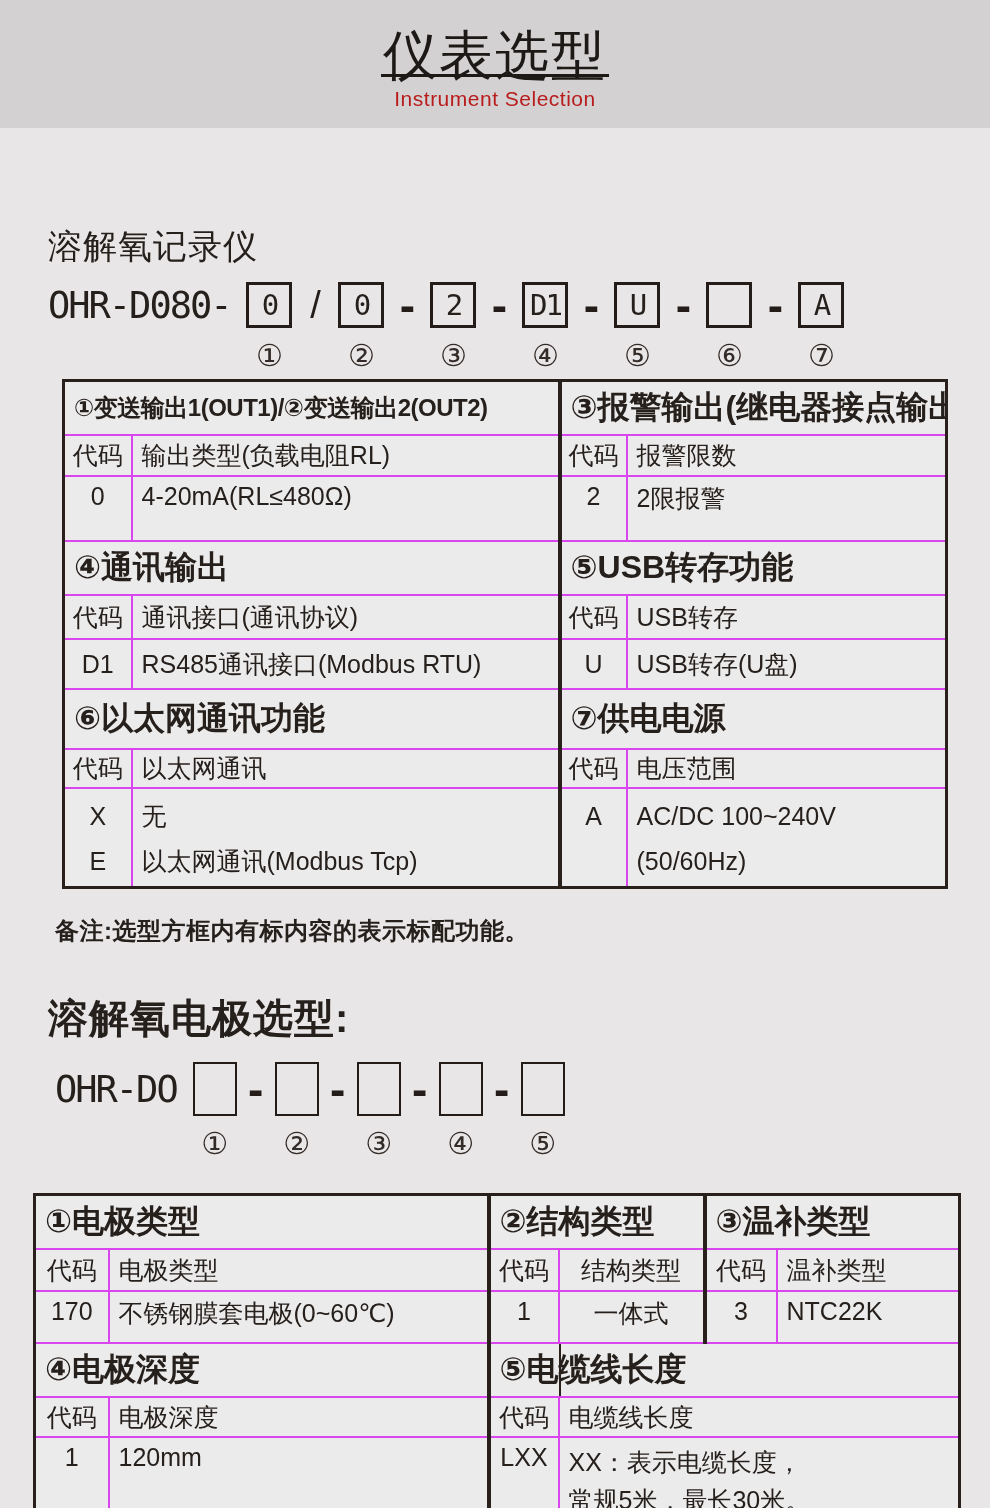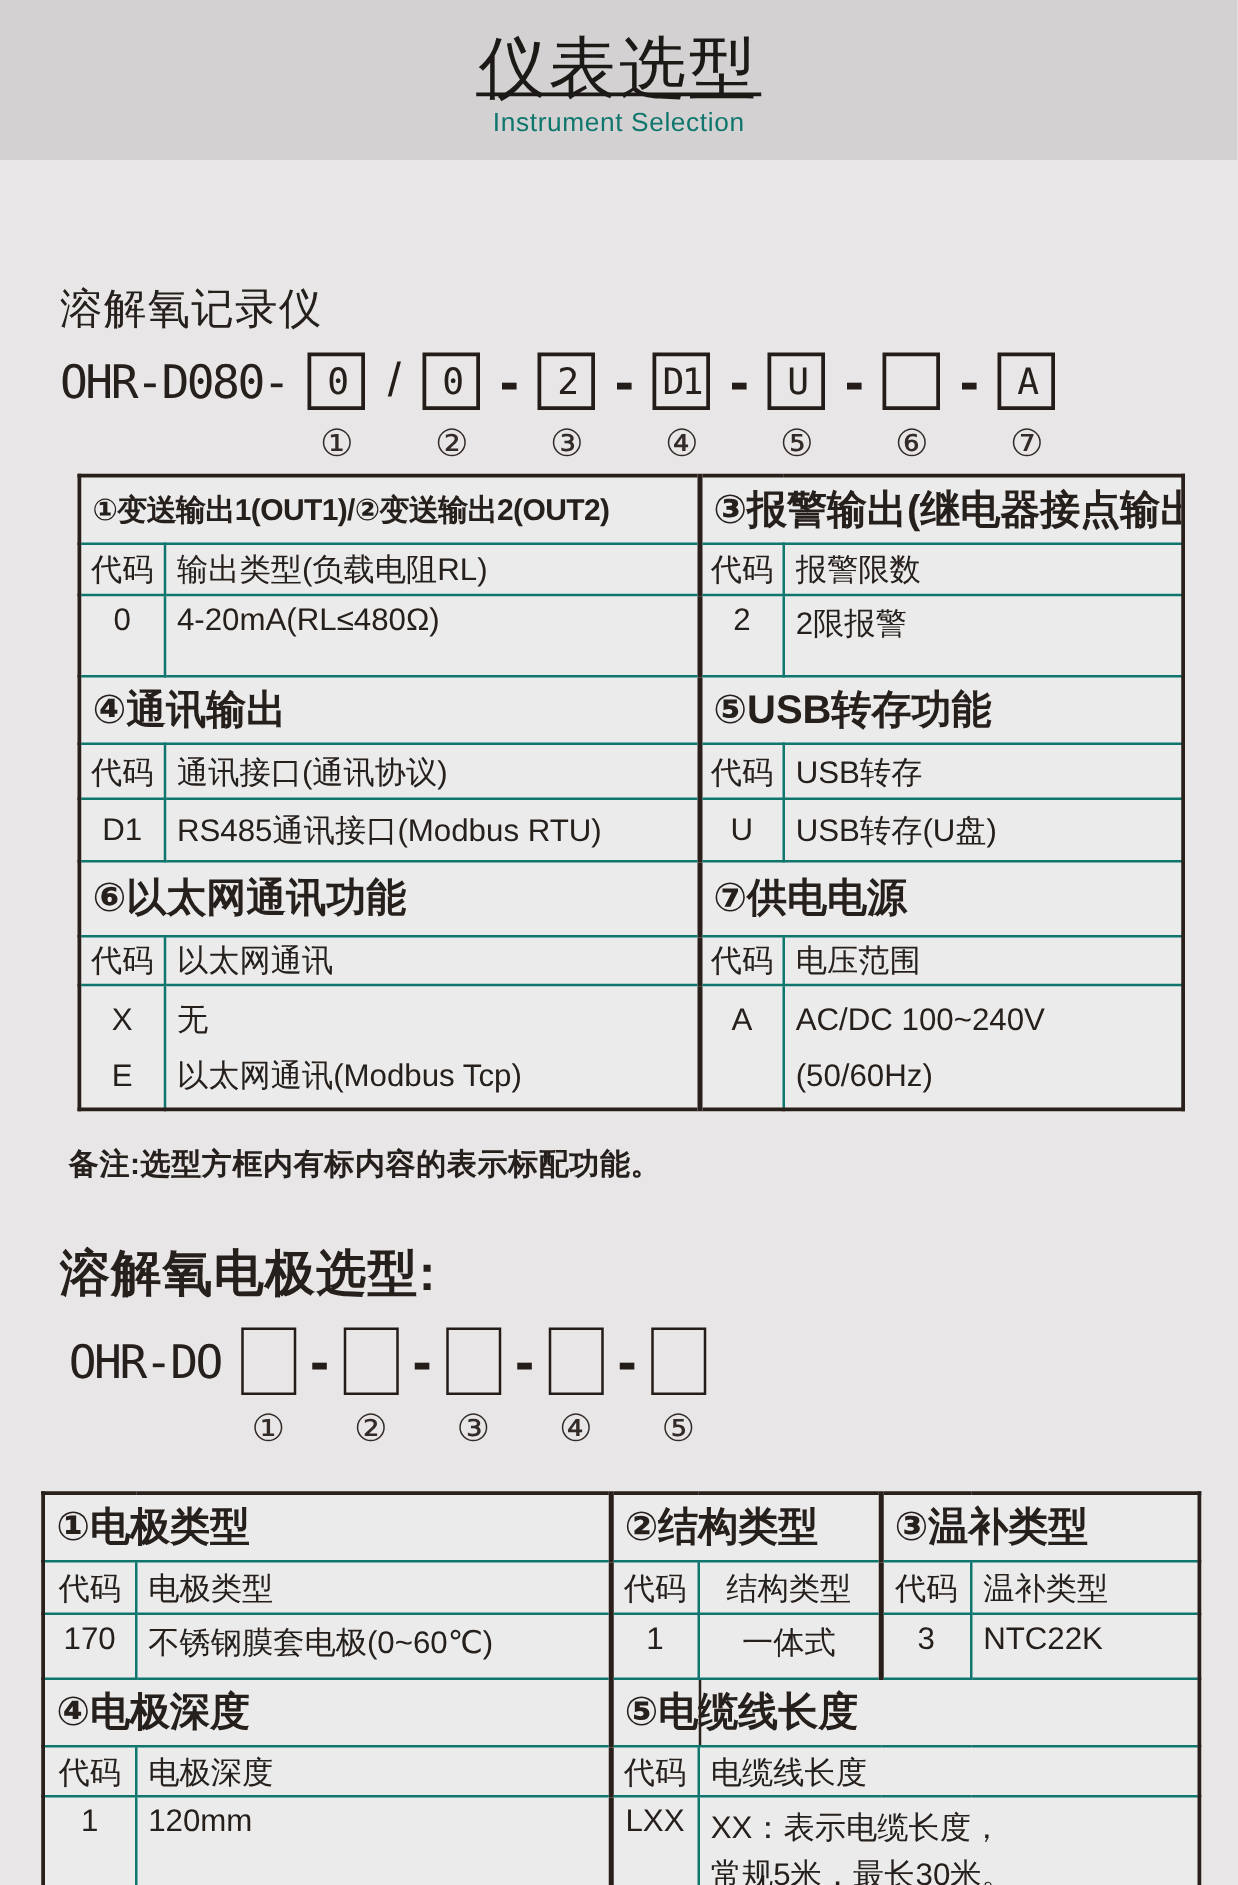--- a/index.html
+++ b/index.html
@@ -14,21 +14,21 @@
   .band { height: 128px; background: #d3d1d1; text-align: center; }
   .title {
     display: inline-block; position: relative;
     margin-top: 24px; font-size: 54px; font-weight: normal;
     letter-spacing: 2px; line-height: 1.15; color: #1d1917;
   }
   .title-line {
     position: absolute; left: -2px; right: -2px; bottom: 9px;
     height: 3px; background: #1d1917;
   }
-  .subtitle { font-size: 21px; color: #0f766e; margin-top: 1px; letter-spacing: 0.5px; }
+  .subtitle { font-size: 21px; color: #b91c1c; margin-top: 1px; letter-spacing: 0.5px; }
 
   
   .sec-heading { margin: 96px 0 0 48px; font-size: 34px; font-weight: normal; letter-spacing: 1px; }
   .model-row { display: flex; align-items: flex-start; margin: 12px 14px 0 48px; }
   .model-prefix {
     font-family: "DejaVu Sans Mono", monospace;
     font-size: 37px; letter-spacing: -2px; line-height: 48px; margin-right: 16px;
   }
   .seg { display: flex; flex-direction: column; align-items: center; }
   .box {
@@ -49,21 +49,21 @@
   .electrode .box { width: 44px; height: 54px; border-width: 2px; }
   .electrode .sep { width: 38px; line-height: 54px; }
   .electrode .model-prefix { line-height: 56px; }
 
   
   table.sel {
     border-collapse: collapse; table-layout: fixed;
     background: #ecebeb; border: 3px solid #291f1b;
   }
   table.sel td {
-    border: 2px solid #0f766e; font-size: 25px; color: #26201d;
+    border: 2px solid #d946ef; font-size: 25px; color: #26201d;
     padding: 2px 9px; overflow: hidden; white-space: nowrap; vertical-align: middle;
   }
   table.sel tr.sec td { font-weight: bold; font-size: 32px; padding: 4px 9px; }
   table.sel td.c { text-align: center; padding: 2px 2px; }
   table.sel td.dv { border-left: 4px solid #291f1b; }
   table.sel td.top { vertical-align: top; padding-top: 5px; }
   table.sel td.pre, .pre { white-space: pre-line; }
   .t1 { margin: 8px 0 0 62px; width: 883px; }
   .t2 { margin: 34px 0 0 33px; width: 925px; }
   .lines { line-height: 45px; }

